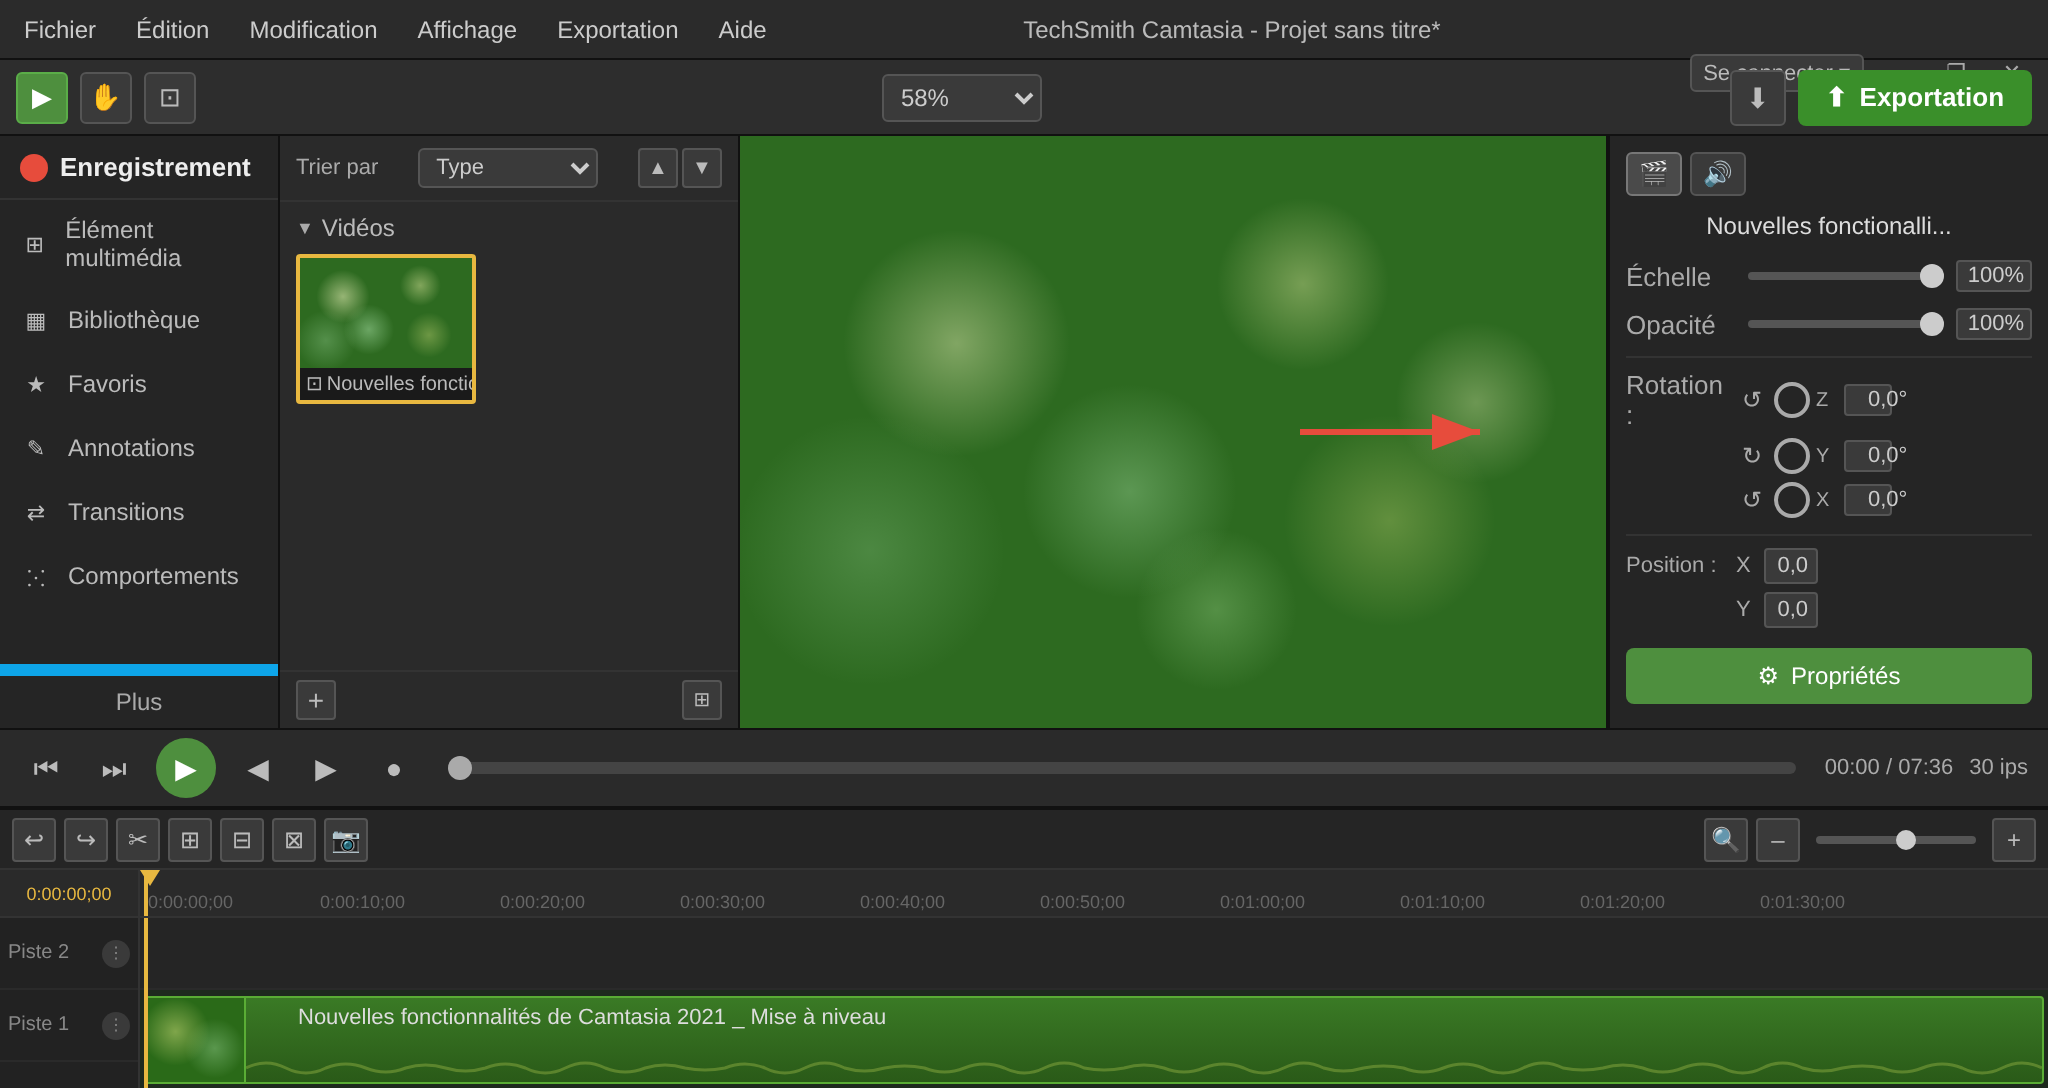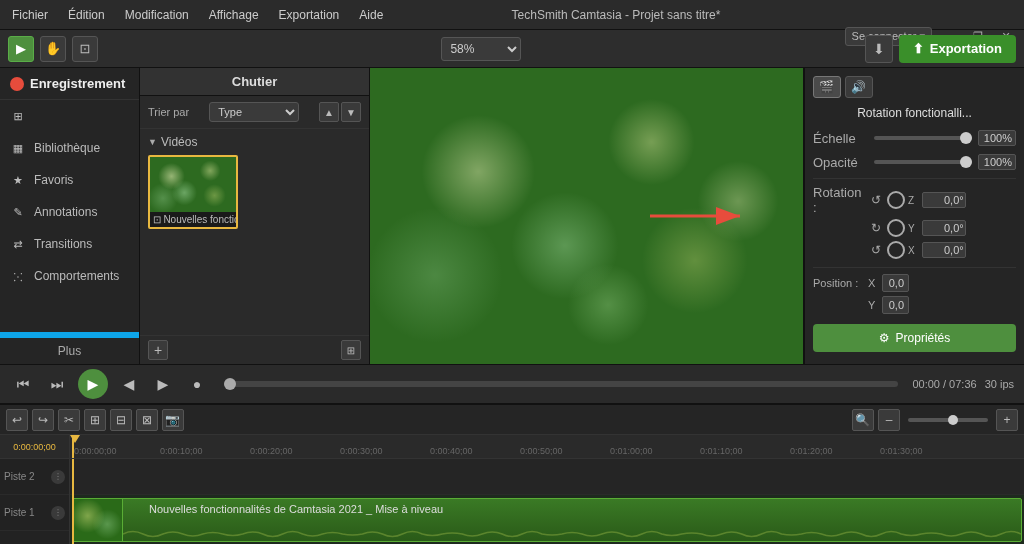--- a/index.html
+++ b/index.html
@@ -67,21 +67,21 @@
     .prop-row { display: flex; align-items: center; margin-bottom: 8px; }
     .prop-label { width: 55px; font-size: 13px; color: #aaa; }
     .prop-slider { flex: 1; height: 4px; background: #555; border-radius: 2px; position: relative; margin: 0 6px; }
     .prop-slider-thumb { width: 12px; height: 12px; background: #ccc; border-radius: 50%; position: absolute; top: -4px; right: 0; }
     .prop-value { width: 38px; background: #3a3a3a; border: 1px solid #555; border-radius: 2px; padding: 1px 3px; font-size: 11px; color: #ccc; text-align: right; }
     .rotation-section { margin-bottom: 8px; }
     .rotation-row { display: flex; align-items: center; margin-bottom: 4px; }
     .rot-icon { width: 16px; height: 16px; display: flex; align-items: center; justify-content: center; font-size: 12px; color: #aaa; }
     .rot-circle { width: 18px; height: 18px; border: 2px solid #aaa; border-radius: 50%; margin: 0 3px; display: flex; align-items: center; justify-content: center; font-size: 8px; color: #aaa; }
     .rot-axis { width: 14px; font-size: 10px; color: #aaa; }
-    .rot-value { width: 24px; background: #3a3a3a; border: 1px solid #555; border-radius: 2px; padding: 1px 21px; font-size: 11px; color: #ccc; text-align: right; }
+    .rot-value { width: 24px; background: #3a3a3a; border: 1px solid #555; border-radius: 2px; padding: 1px 11px; font-size: 11px; color: #ccc; text-align: right; }
     .position-section { margin-bottom: 10px; }
     .pos-row { display: flex; align-items: center; margin-bottom: 4px; }
     .pos-label-main { width: 55px; font-size: 11px; color: #aaa; }
     .pos-axis { width: 14px; font-size: 11px; color: #aaa; }
     .pos-value { width: 27px; background: #3a3a3a; border: 1px solid #555; border-radius: 2px; padding: 2px 4px; font-size: 11px; color: #ccc; text-align: right; }
     .props-btn { width: 100%; background: #4e8f3e; color: white; border: none; padding: 7px 10px; border-radius: 4px; font-size: 12px; cursor: pointer; display: flex; align-items: center; justify-content: center; gap: 6px; margin-top: 8px; }
     .prop-divider { height: 1px; background: #333; margin: 6px 0; }
 
     
     .player-controls { display: flex; align-items: center; background: #2a2a2a; height: 40px; padding: 0 10px; gap: 8px; border-top: 1px solid #111; border-bottom: 1px solid #111; }
@@ -156,20 +156,21 @@
 
 <div class="main-layout">
 
   <div class="sidebar">
     <div class="sidebar-header">
       <div class="record-dot"></div>
       <span class="sidebar-title">Enregistrement</span>
     </div>
     <div class="sidebar-item">
       <span class="sidebar-item-icon">⊞</span>
+      <span>Élément multimédia</span>
     </div>
     <div class="sidebar-item">
       <span class="sidebar-item-icon">▦</span>
       <span>Bibliothèque</span>
     </div>
     <div class="sidebar-item">
       <span class="sidebar-item-icon">★</span>
       <span>Favoris</span>
     </div>
     <div class="sidebar-item">
@@ -181,21 +182,20 @@
       <span>Transitions</span>
     </div>
     <div class="sidebar-item">
       <span class="sidebar-item-icon">⁙</span>
       <span>Comportements</span>
     </div>
     <div class="sidebar-more">Plus</div>
   </div>
 
   <div class="chutier">
-    <div class="chutier-header">Chutier</div>
     <div class="chutier-sort">
       <span class="sort-label">Trier par</span>
       <select class="sort-select">
         <option>Type</option>
         <option>Nom</option>
         <option>Date</option>
       </select>
       <div class="sort-btns">
         <div class="sort-btn">▲</div>
         <div class="sort-btn">▼</div>
@@ -235,21 +235,21 @@
       </defs>
       <line x1="0" y1="15" x2="90" y2="15" stroke="#e74c3c" stroke-width="3" marker-end="url(#arrowhead)"></line>
     </svg>
   </div>
 
   <div class="properties">
     <div class="prop-tabs">
       <div class="prop-tab active">🎬</div>
       <div class="prop-tab">🔊</div>
     </div>
-    <div class="prop-title">Rotation fonctionalli...</div>
+    <div class="prop-title">Nouvelles fonctionalli...</div>
 
     <div class="prop-row">
       <span class="prop-label">Échelle</span>
       <div class="prop-slider">
         <div class="prop-slider-thumb"></div>
       </div>
       <div class="prop-value">100%</div>
     </div>
 
     <div class="prop-row">

